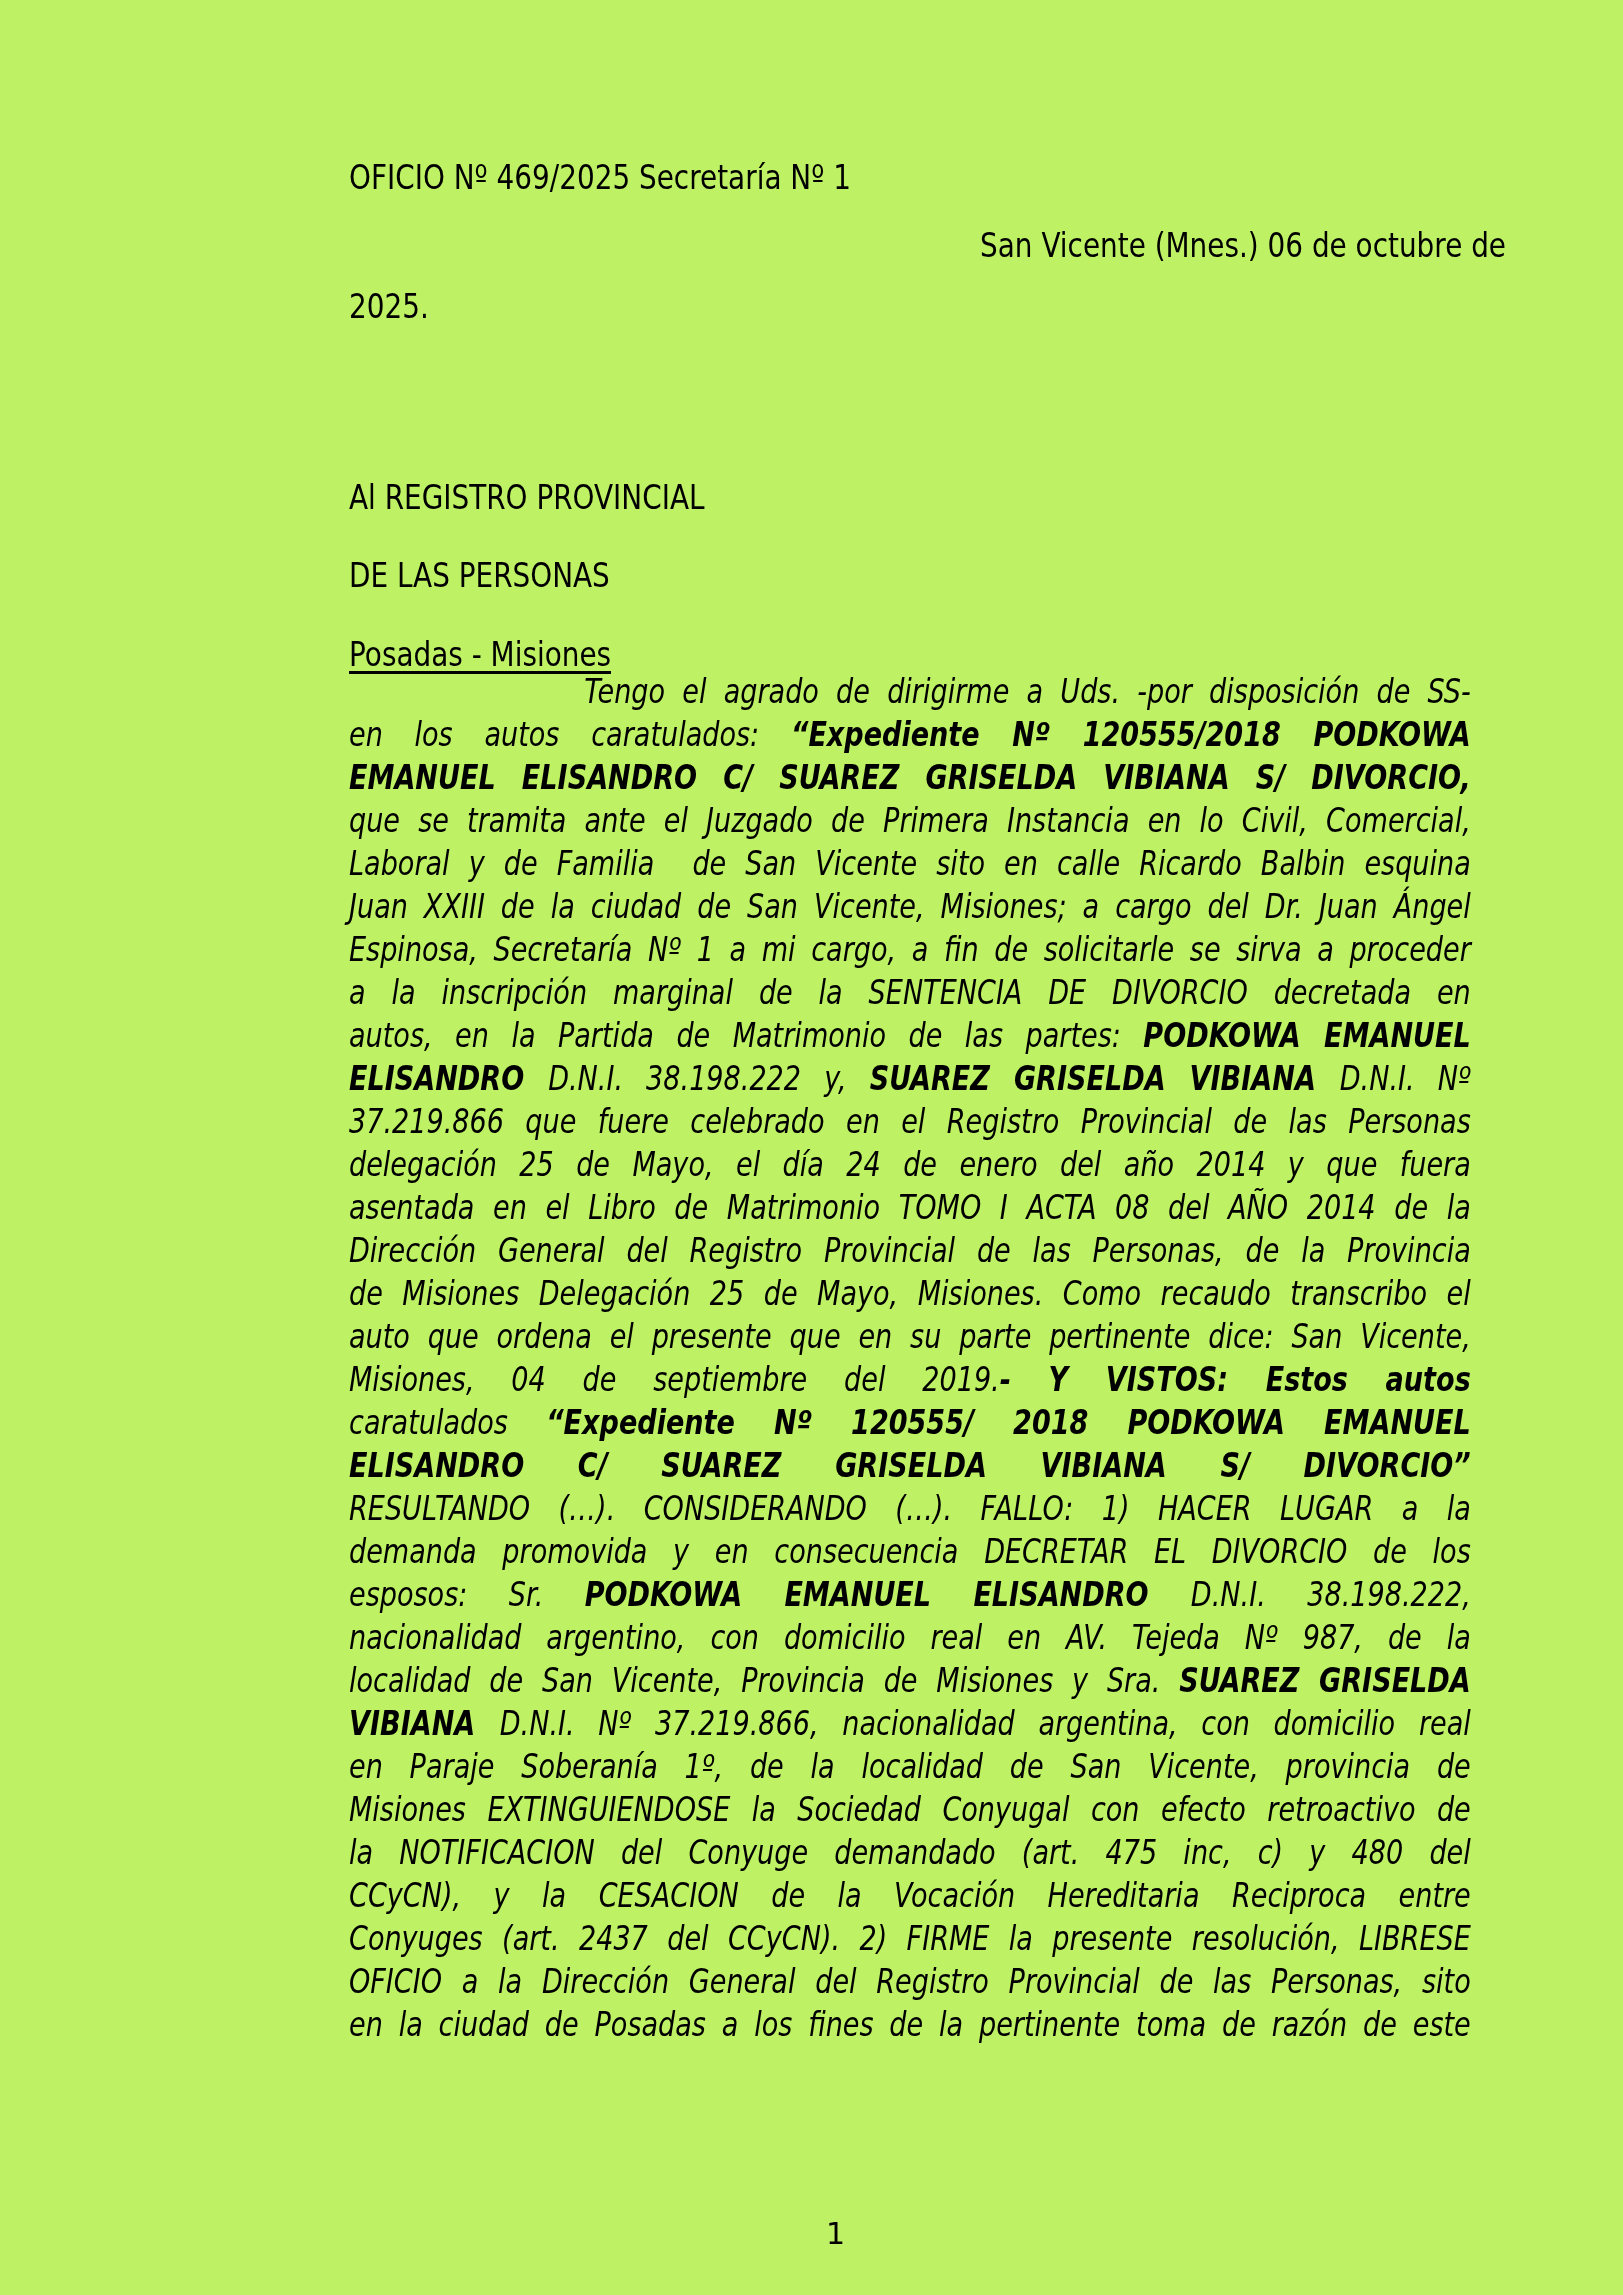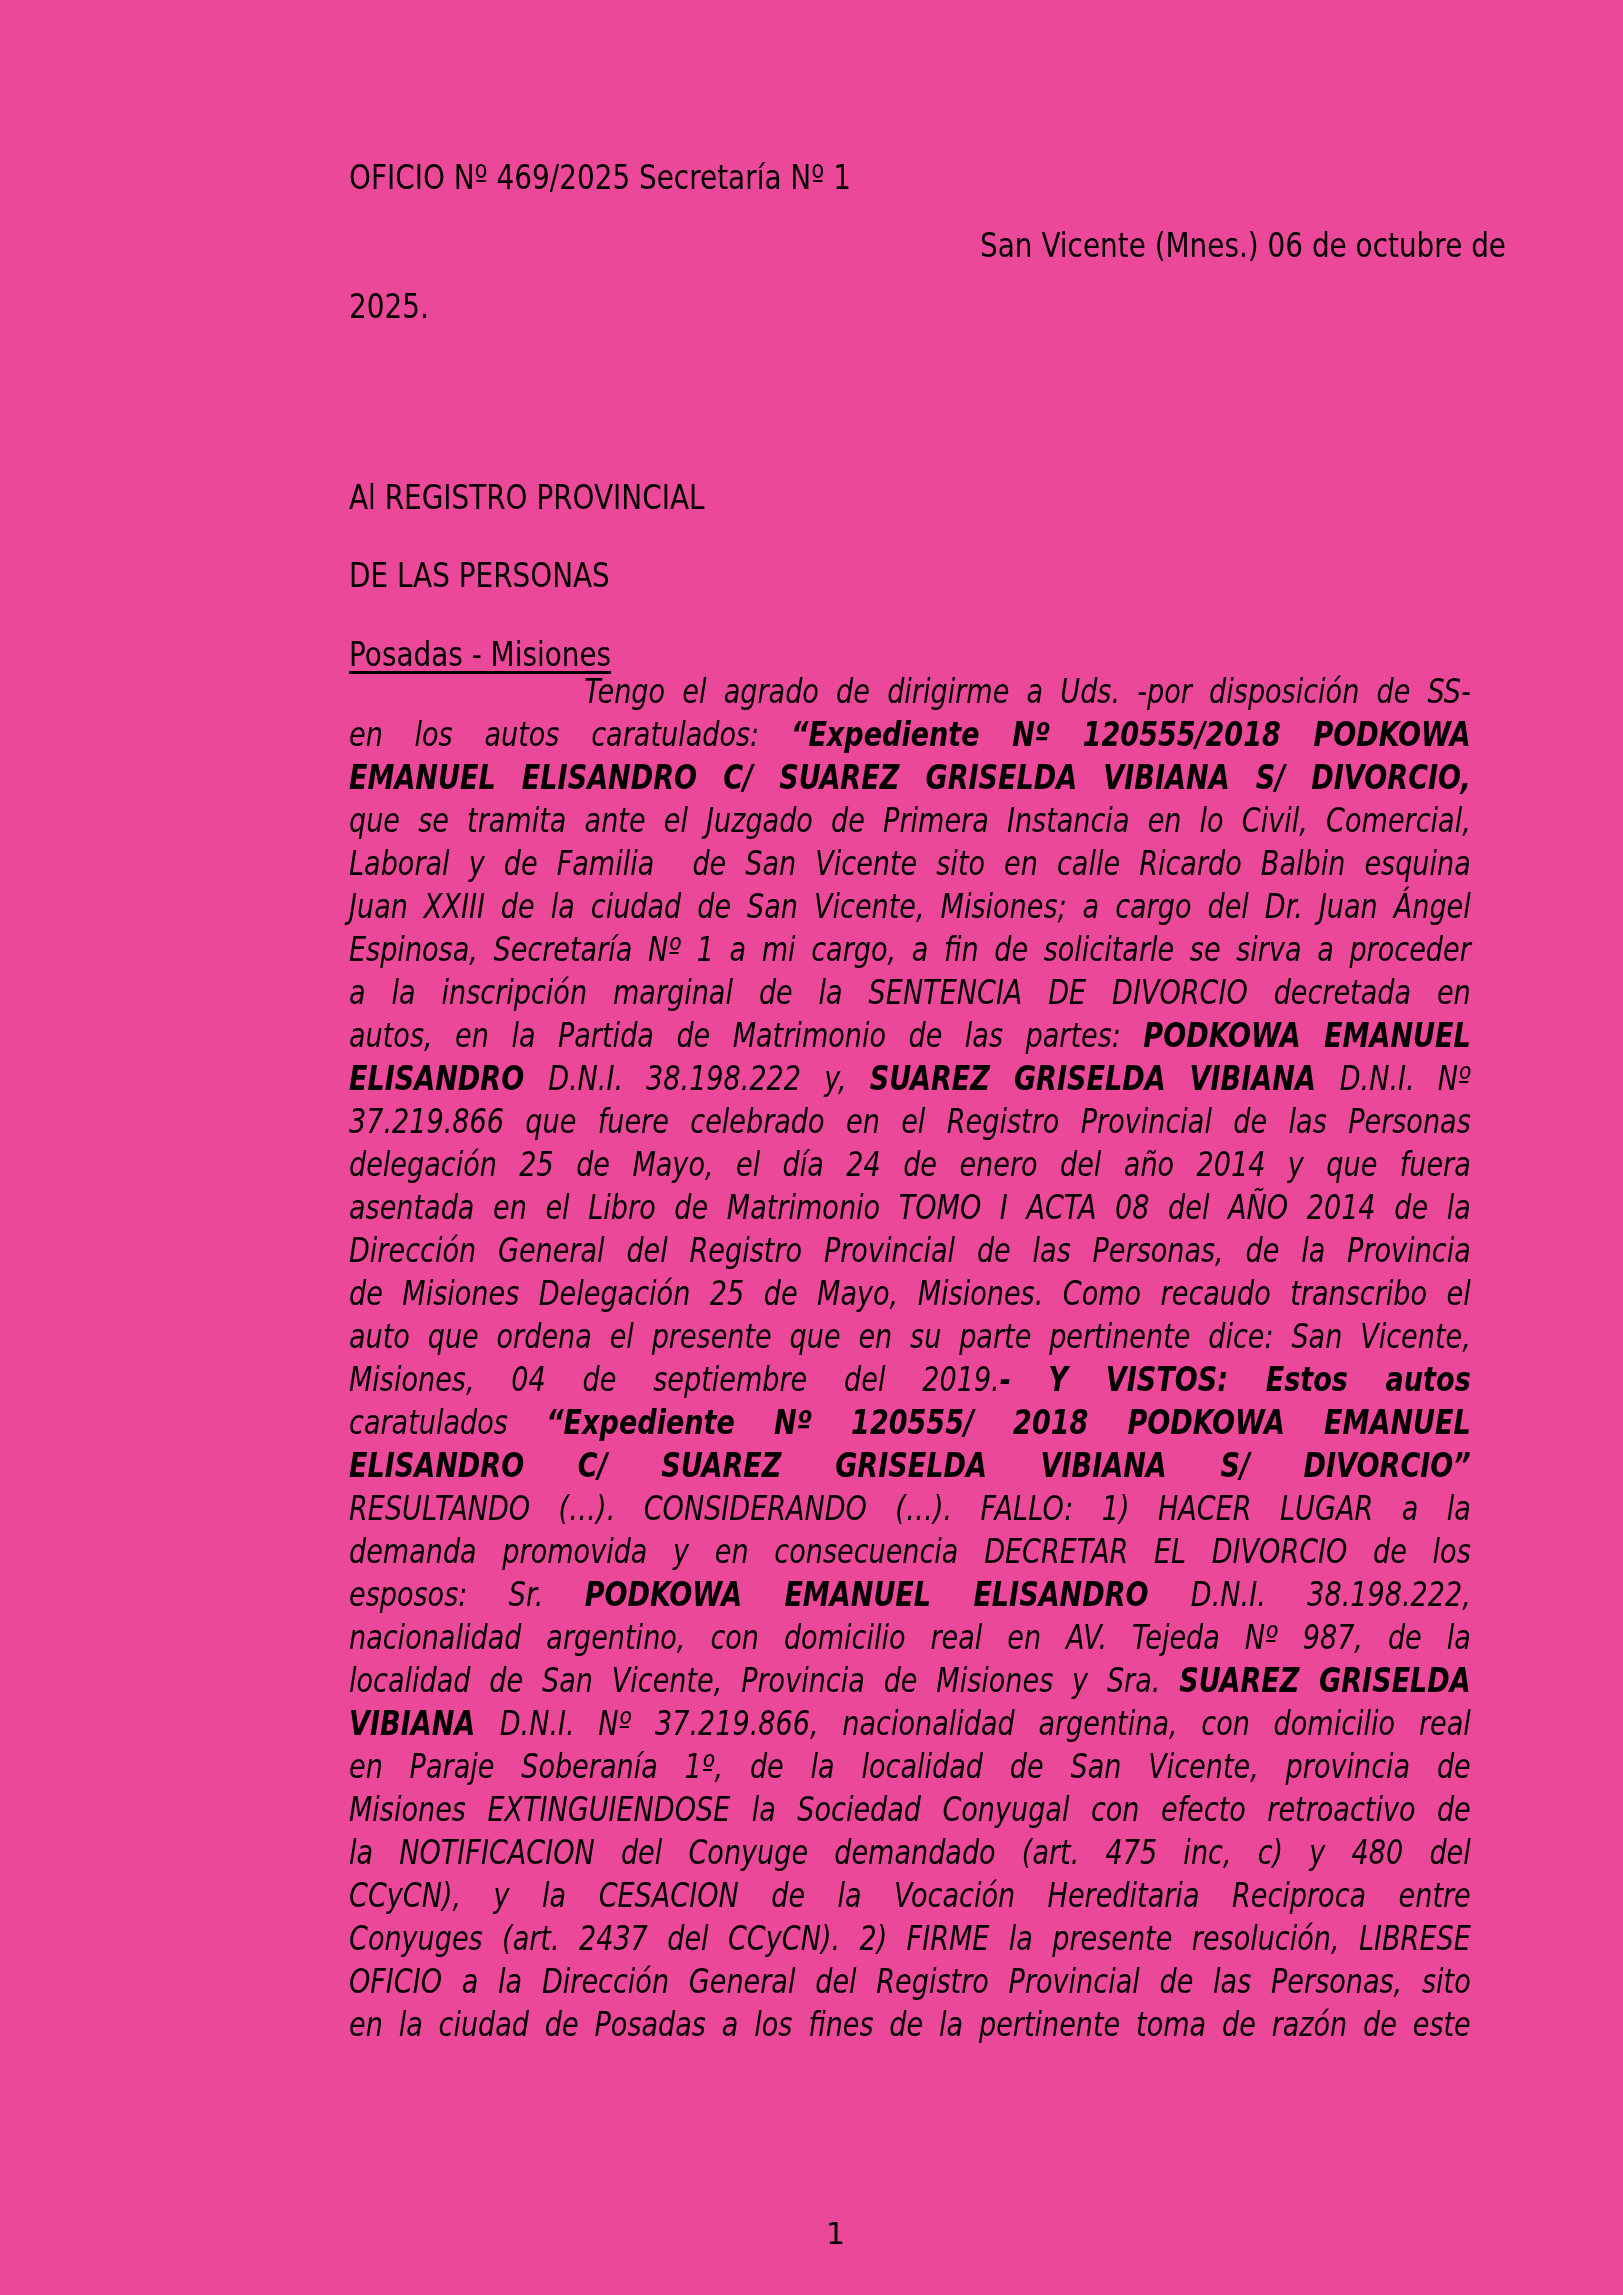--- a/index.html
+++ b/index.html
@@ -4,21 +4,21 @@
 <style>
   html, body {
     margin: 0;
     padding: 0;
     background: #ffffff;
   }
   .sheet {
     position: relative;
     width: 1623px;
     height: 2295px;
-    background: #ec4899;
+    background: #bef264;
     overflow: hidden;
     font-family: "DejaVu Sans", "Liberation Sans", sans-serif;
     color: #000000;
   }
   
   .content {
     position: absolute;
     left: 349px;
     top: 0;
     width: 1368px;

